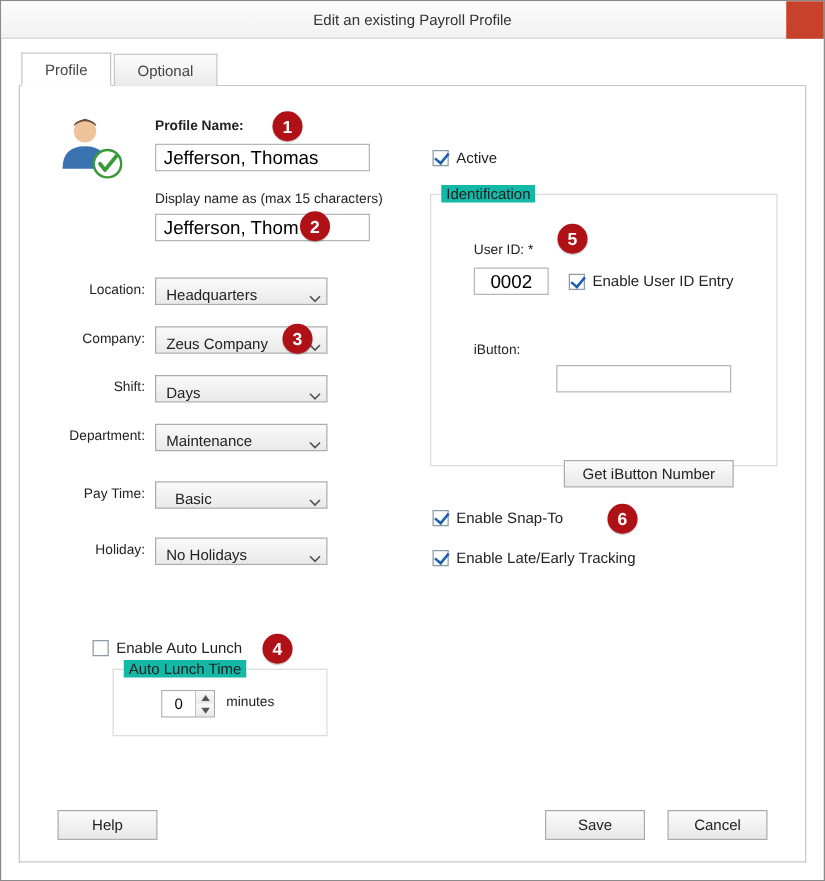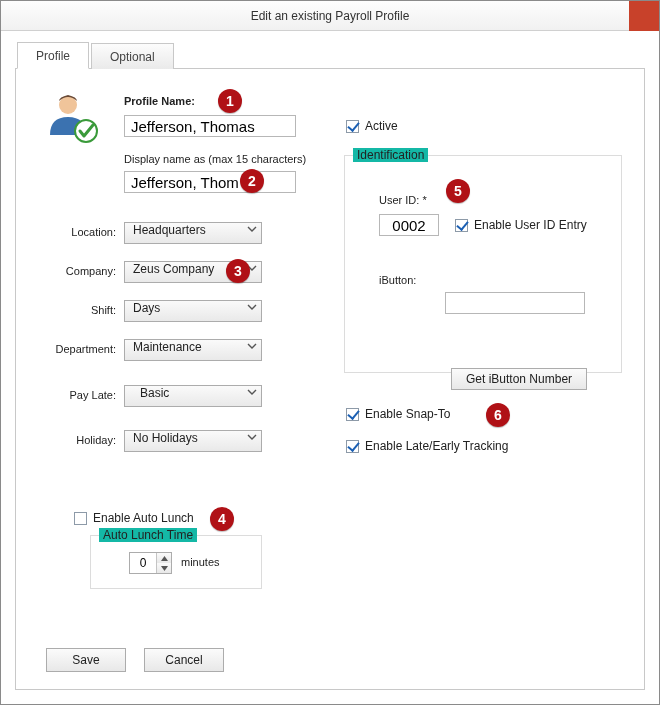--- a/index.html
+++ b/index.html
@@ -85,21 +85,21 @@
   .label { font-size: 11px; color: #222; }
   .bold { font-weight: 700; }
   .input {
     border: 1px solid #b7b7b7;
     padding: 3px 6px;
     font-size: 15px;
     background: #fff;
     height: 22px;
   }
   .select {
-    display: flex; align-items: flex-start; justify-content: space-between;
+    display: flex; align-items: flex-end; justify-content: space-between;
     border: 1px solid #acacac;
     height: 22px;
     padding: 0 4px 0 8px;
     font-size: 12px;
     background: linear-gradient(#fafafa,#e9e9e9);
     cursor: pointer;
   }
   .chevron {
     width: 10px; height: 10px; display: inline-block;
   }
@@ -203,21 +203,21 @@
       <div class="abs label bold" style="left:108px; top:26px;">Profile Name:</div>
       <input class="abs input" style="left: 108px; top: 46px; width: 172px;" value="Jefferson, Thomas">
 
       <div class="abs label" style="left:108px; top:84px;">Display name as (max 15 characters)</div>
       <input class="abs input" style="left: 108px; top: 102px; width: 172px;" value="Jefferson, Thom">
 
       <div class="abs label field-label-right" style="left:18px; top:157px; width:82px;">Location:</div>
       <div class="abs label field-label-right" style="left:18px; top:196px; width:82px;">Company:</div>
       <div class="abs label field-label-right" style="left:18px; top:235px; width:82px;">Shift:</div>
       <div class="abs label field-label-right" style="left:18px; top:274px; width:82px;">Department:</div>
-      <div class="abs label field-label-right" style="left:18px; top:320px; width:82px;">Pay Late:</div>
+      <div class="abs label field-label-right" style="left:18px; top:320px; width:82px;">Pay Time:</div>
       <div class="abs label field-label-right" style="left:18px; top:365px; width:82px;">Holiday:</div>
 
       <div class="abs select" style="left:108px; top:153px; width:138px;">
         <span>Headquarters</span>
         <span class="chevron"><svg viewBox="0 0 10 10">
               <path d="M1 3 L5 7 L9 3" fill="none" stroke="#555" stroke-width="1.4"></path>
             </svg></span>
       </div>
       <div class="abs select" style="left:108px; top:192px; width:138px;">
         <span>Zeus Company</span>
@@ -306,20 +306,23 @@
       </div>
 
       <div class="marker" style="left:202px; top:20px;">1</div>
       <div class="marker" style="left:224px; top:100px;">2</div>
       <div class="marker" style="left:210px; top:190px;">3</div>
       <div class="marker" style="left:194px; top:438px;">4</div>
       <div class="marker" style="left:430px; top:110px;">5</div>
       <div class="marker" style="left:470px; top:334px;">6</div>
 
       <div class="footer">
+        <div class="btn" style="width:80px;">
+          <span>Help</span>
+        </div>
         <div class="right">
           <div class="btn" style="width:80px;">
             <span>Save</span>
           </div>
           <div class="btn" style="width:80px;">
             <span>Cancel</span>
           </div>
         </div>
       </div>
 

